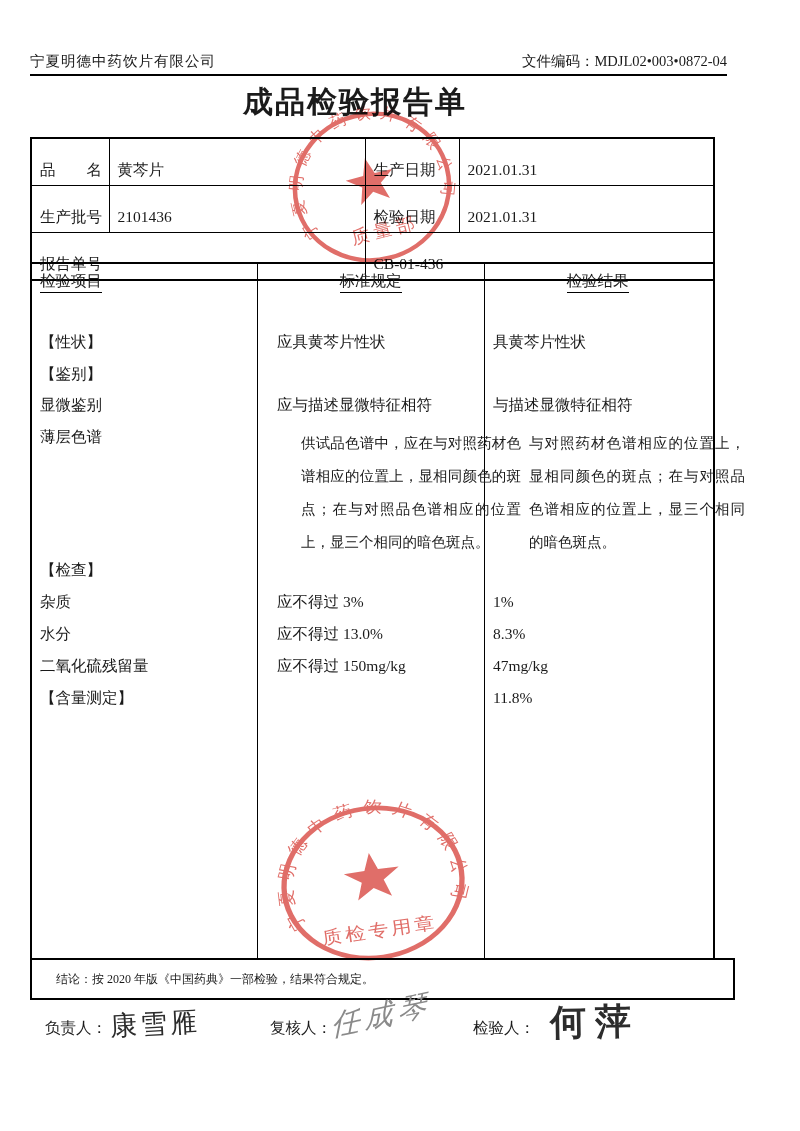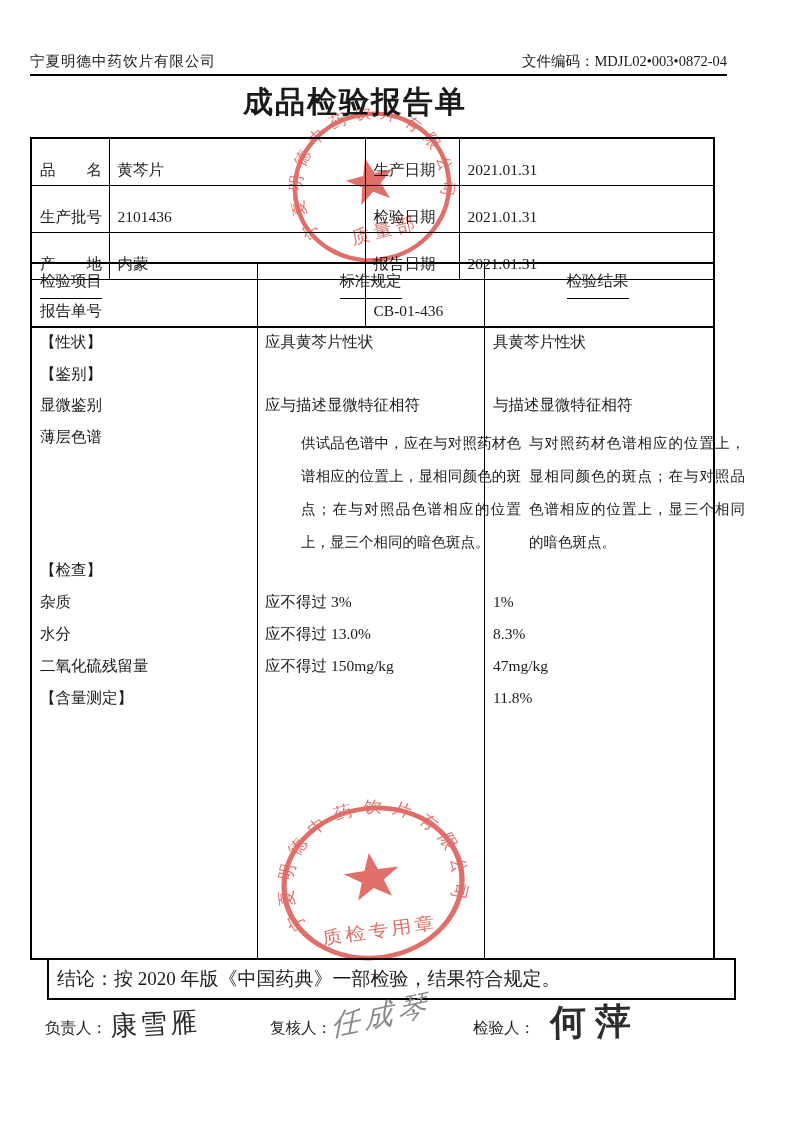--- a/index.html
+++ b/index.html
@@ -17,30 +17,30 @@
   
   .info-table{left:30px; top:137px; width:685px; border-collapse:collapse; table-layout:fixed;}
   .info-table td{border:1.5px solid #000; height:30px; padding:16px 0 0 8px; font-size:15.5px; vertical-align:middle; white-space:pre;}
   .info-table{border:2px solid #000;}
   
   .insp{left:30px; top:262px; width:681px; height:694px; border:2px solid #000;}
   .vline{position:absolute; top:0; height:100%; border-left:1.5px solid #000; width:0;}
   .vl1{left:225px;} .vl2{left:452px;}
   .cell{position:absolute; font-size:15.5px; line-height:20px; white-space:pre;}
   .para{position:absolute; font-size:14.5px; line-height:33px; white-space:normal; text-align:justify;margin-left:36px;}
-  .c1{left:8px;} .c2{left:233px;} .c3{left:461px;}
+  .c1{left:8px;} .c2{left:245px;} .c3{left:461px;}
   .c2p{left:233px; width:220px;} .c3p{left:461px; width:216px;}
   .hc1{left:8px; top:7px;} .hc2{left:225px; width:227px; top:7px; text-align:center;}
   .hc3{left:452px; width:227px; top:7px; text-align:center;}
-  .uline{border-bottom:1.2px solid #000; padding-bottom:9px;text-align:right;}
+  .uline{border-bottom:1.2px solid #000; padding-bottom:3px;text-align:right;}
   .rt0{top:68px;} .rt1{top:100px;} .rt2{top:131px;} .rt3{top:163px;}
   .rt4{top:296px;} .rt5{top:328px;} .rt6{top:360px;} .rt7{top:392px;} .rt8{top:424px;}
   
   .conclusion{left:30px; top:958px; width:677px; height:38px; border:2px solid #000;
-              font-size:19px; line-height:38px; padding-left:8px;margin-left:17px;}
+              font-size:12px; line-height:38px; padding-left:24px;}
   
   .sig-label{font-size:15.5px;}
   .sl1{left:45px; top:1018px;} .sl2{left:270px; top:1018px;} .sl3{left:473px; top:1018px;}
   .sig-name{color:#2c2c2c;}
   .sn1{left:110px; top:1006px; font-size:27px; letter-spacing:3px; transform:rotate(-3deg);}
   .sn2{left:330px; top:996px; font-size:29px; color:#8a8a8a; font-style:italic;
        letter-spacing:5px; transform:rotate(-12deg) skewX(-10deg);}
   .sn3{left:550px; top:998px; font-size:36px; font-weight:bold; letter-spacing:9px; transform:rotate(-1deg);}
   
   .stamp{position:absolute; color:#d8453e; opacity:0.78; mix-blend-mode:multiply;}
@@ -72,26 +72,20 @@
         <tr>
       <td>品　　名</td>
       <td>黄芩片</td>
       <td>生产日期</td>
       <td>2021.01.31</td>
     </tr>
     <tr>
       <td>生产批号</td>
       <td>2101436</td>
       <td>检验日期</td>
-      <td>2021.01.31</td>
-    </tr>
-    <tr>
-      <td>产　　地</td>
-      <td>内蒙</td>
-      <td>报告日期</td>
       <td>2021.01.31</td>
     </tr>
     <tr>
       <td colspan="2">报告单号</td>
       <td colspan="2">CB-01-436</td>
     </tr>
   </tbody>
     </table>
 
   <div class="abs insp">

